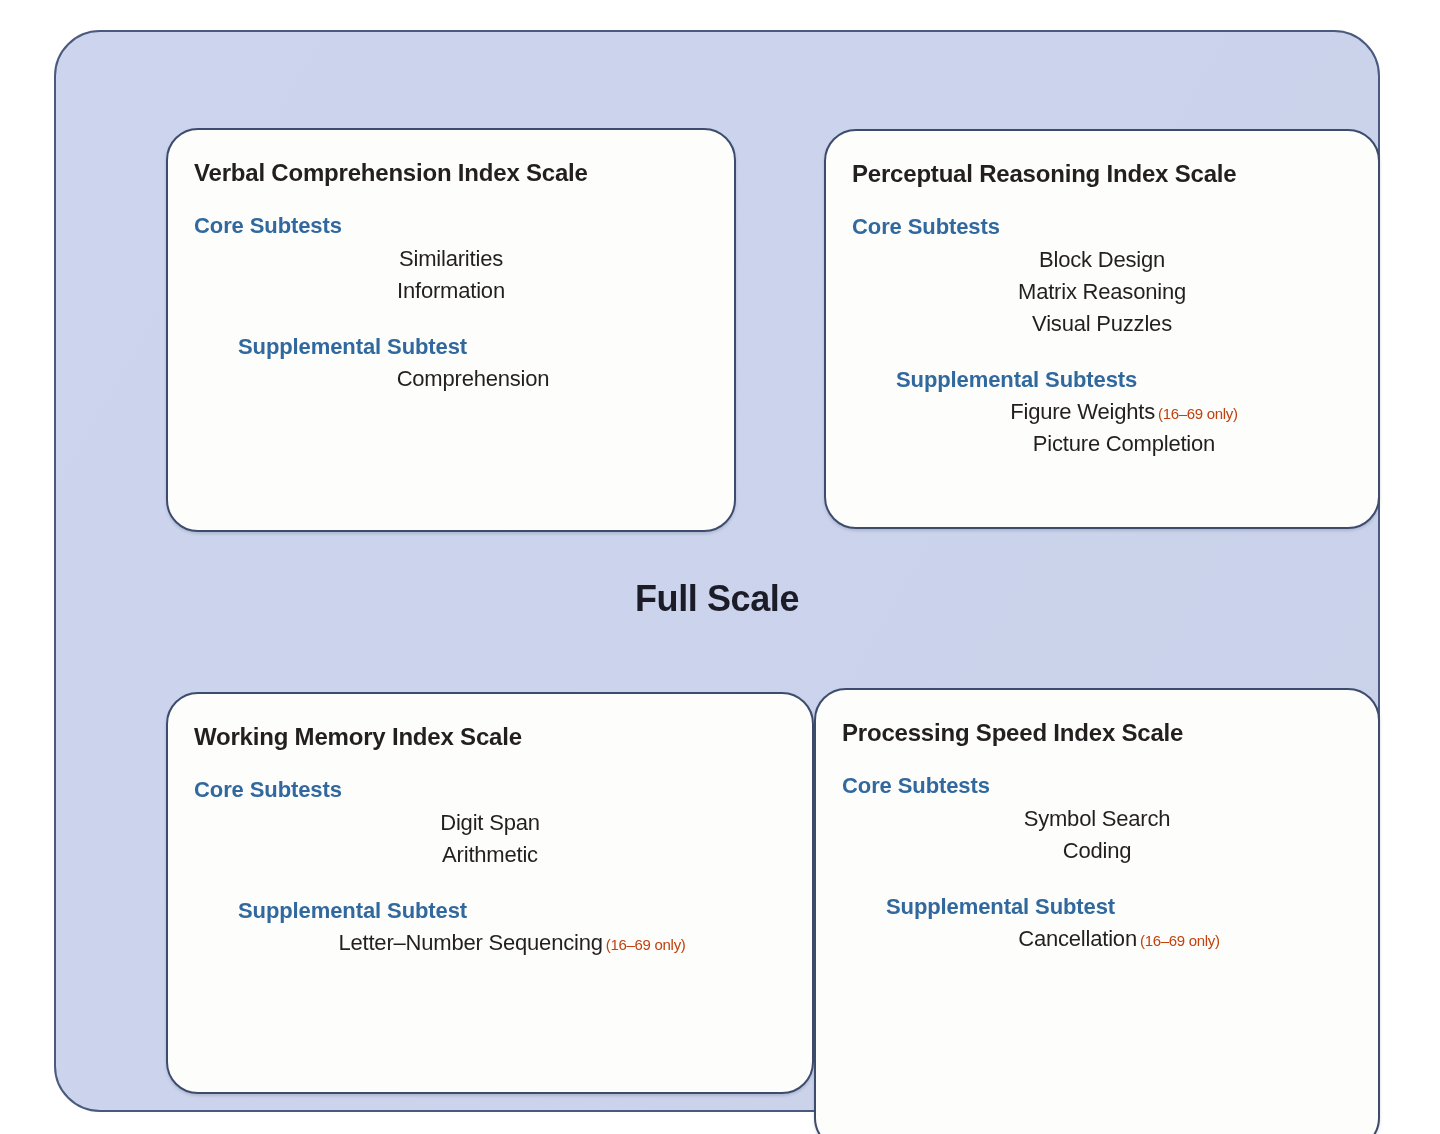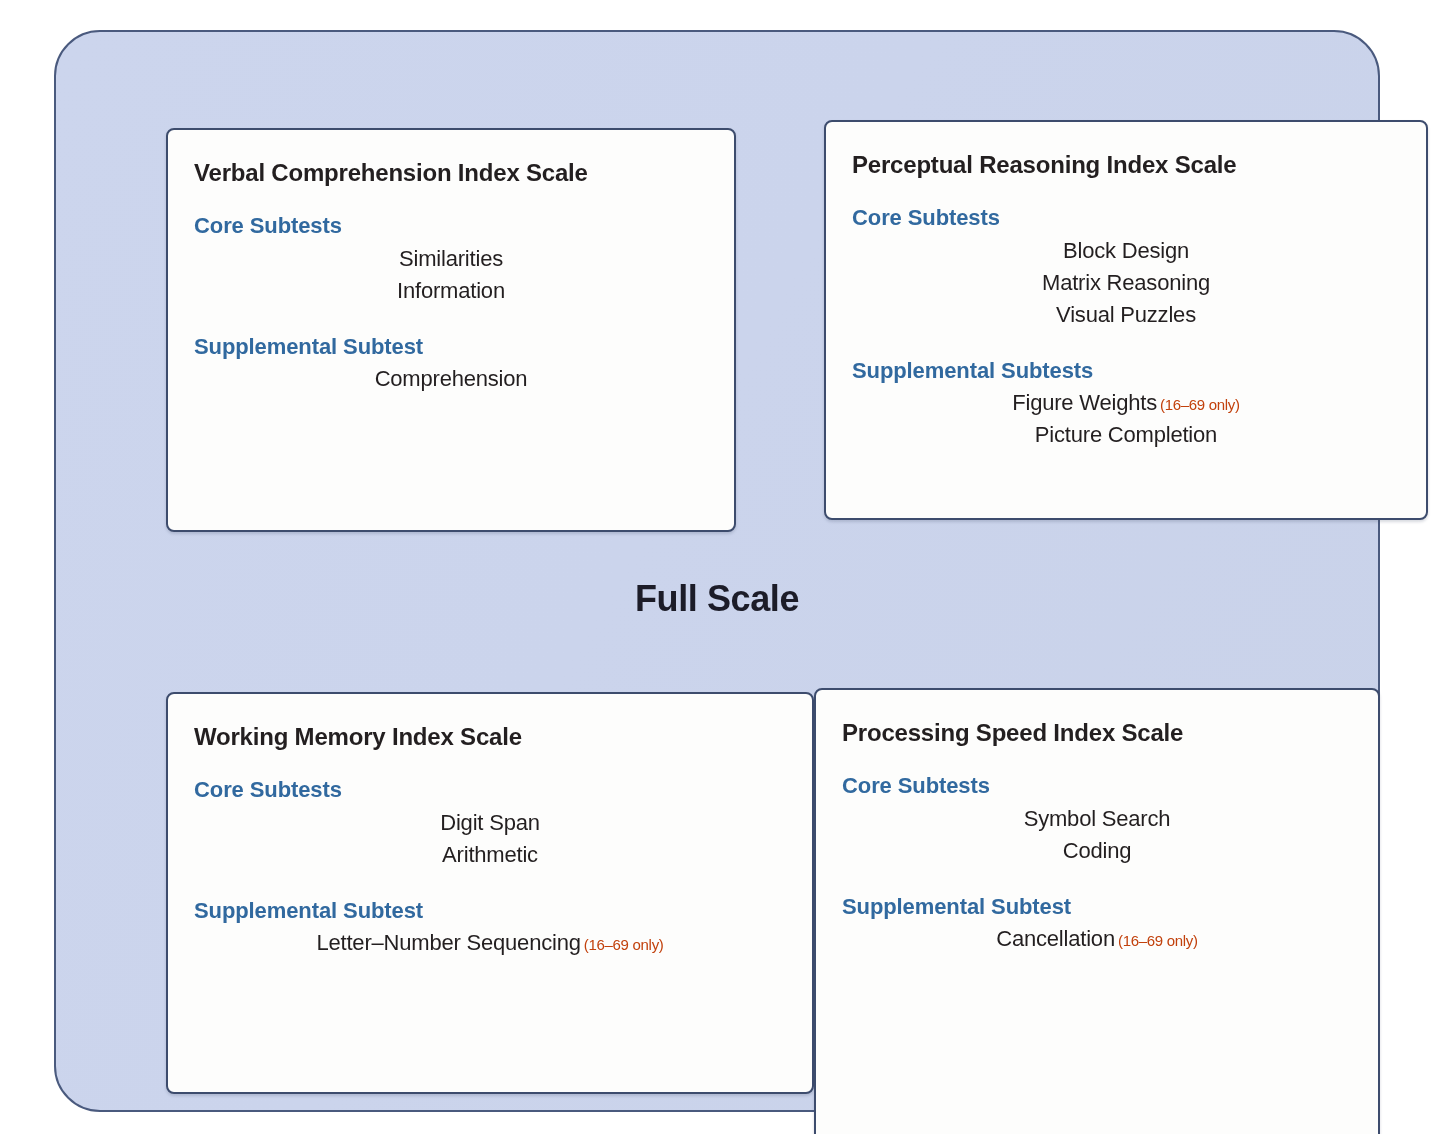--- a/index.html
+++ b/index.html
@@ -35,40 +35,40 @@
     border: 2px solid #4a5a7e;
     border-radius: 46px;
   }
 
   
   .index-card {
     position: absolute;
     box-sizing: border-box;
     background: #fdfdfc;
     border: 2px solid #3d4c6d;
-    border-radius: 8px;
+    border-radius: 32px;
     box-shadow: 0 2px 3px rgba(60,70,100,0.20);
     padding: 30px 26px 18px 26px;
   }
   .card-vci { left: 110px; top: 96px;  width: 570px; height: 404px; }
-  .card-pri { left: 768px; top: 88px;  width: 604px; height: 400px; }
+  .card-pri { left: 768px; top: 97px;  width: 556px; height: 400px; }
   .card-wmi { left: 110px; top: 660px; width: 648px; height: 402px; }
   .card-psi { left: 758px; top: 656px; width: 566px; height: 462px; }
 
   .card-title {
     font-size: 24px;
     font-weight: bold;
     color: #231f20;
     letter-spacing: -0.2px;
     margin: 0 0 26px 0;
     line-height: 1.1;
   }
 
   .group { margin: 0 0 26px 0; }
-  .group:last-child { margin-bottom: 0; }
+  .group:last-child { margin-bottom: 0; margin-left: 44px; }
 
   .group-heading {
     font-size: 22px;
     font-weight: bold;
     color: #31699f;
     letter-spacing: -0.1px;
     margin: 0 0 2px 0;
     line-height: 1.28;
   }
 

